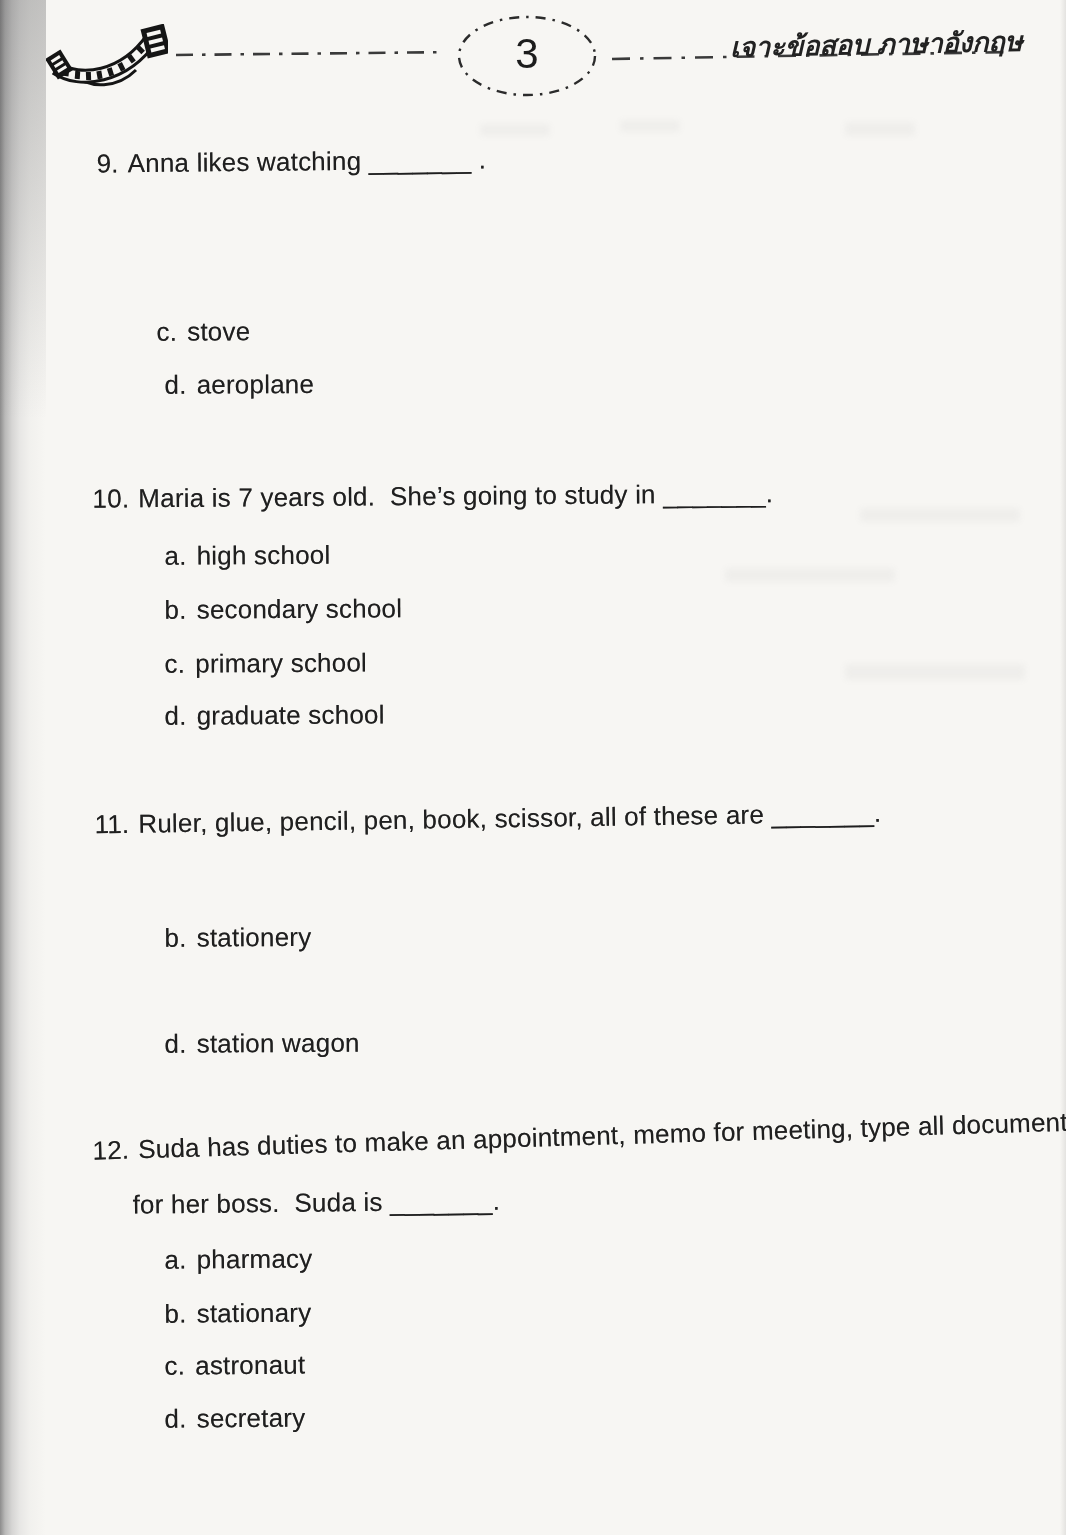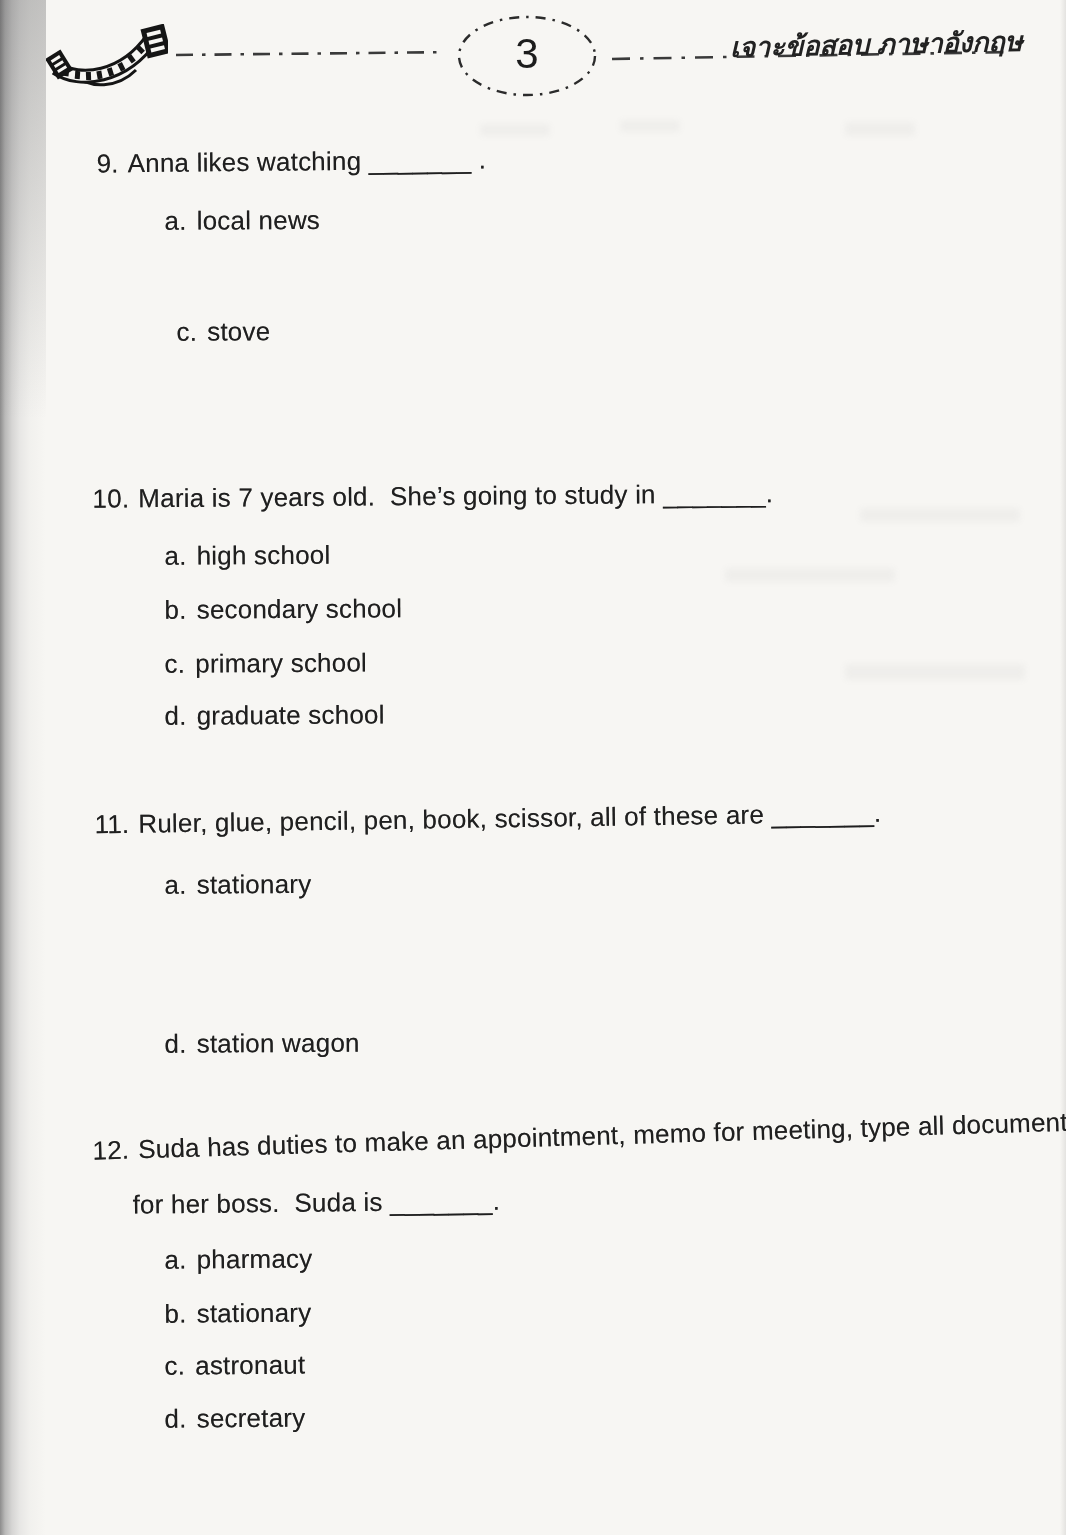--- a/index.html
+++ b/index.html
@@ -135,25 +135,25 @@
       <line x1="2" y1="9" x2="398" y2="9" stroke="#3a3a3a" stroke-width="2.6" stroke-dasharray="18 10 3.5 10"></line>
     </svg>
 
     <div class="thai-title">เจาะข้อสอบ ภาษาอังกฤษ</div>
   </header>
 
   <section class="qblock">
     <div class="line" style="left:52px; top:120px; transform:rotate(-0.6deg);">
       <span class="q-num">9.</span><span class="q-text">Anna likes watching _______ .</span>
     </div>
-    <div class="line" style="left:120px; top:177px; transform:rotate(-0.3deg);">
-      <span class="opt-label">a.</span><span>local news</span>
-    </div>
-    <div class="line" style="left:132px; top:288px; transform:rotate(-0.3deg);">
+    <div class="line" style="left:112px; top:288px; transform:rotate(-0.3deg);">
       <span class="opt-label">c.</span><span>stove</span>
+    </div>
+    <div class="line" style="left:120px; top:341px; transform:rotate(-0.3deg);">
+      <span class="opt-label">d.</span><span>aeroplane</span>
     </div>
   </section>
 
   <section class="qblock">
     <div class="line" style="left:48px; top:455px; transform:rotate(-0.45deg);">
       <span class="q-num">10.</span><span class="q-text">Maria is 7 years old.  She’s going to study in _______.</span>
     </div>
     <div class="line" style="left:120px; top:512px; transform:rotate(-0.35deg);">
       <span class="opt-label">a.</span><span>high school</span>
     </div>
@@ -165,22 +165,22 @@
     </div>
     <div class="line" style="left:120px; top:672px; transform:rotate(-0.35deg);">
       <span class="opt-label">d.</span><span>graduate school</span>
     </div>
   </section>
 
   <section class="qblock">
     <div class="line" style="left:50px; top:781px; transform:rotate(-0.85deg);">
       <span class="q-num">11.</span><span class="q-text">Ruler, glue, pencil, pen, book, scissor, all of these are _______.</span>
     </div>
-    <div class="line" style="left:120px; top:841px; transform:rotate(-0.35deg);">
-      <span class="opt-label">a.</span><span>stationary</span>
+    <div class="line" style="left:120px; top:894px; transform:rotate(-0.35deg);">
+      <span class="opt-label">b.</span><span>stationery</span>
     </div>
     <div class="line" style="left:120px; top:1000px; transform:rotate(-0.35deg);">
       <span class="opt-label">d.</span><span>station wagon</span>
     </div>
   </section>
 
   <section class="qblock">
     <div class="line" style="left:48px; top:1108px; transform:rotate(-1.7deg);">
       <span class="q-num">12.</span><span class="q-text">Suda has duties to make an appointment, memo for meeting, type all document</span>
     </div>

